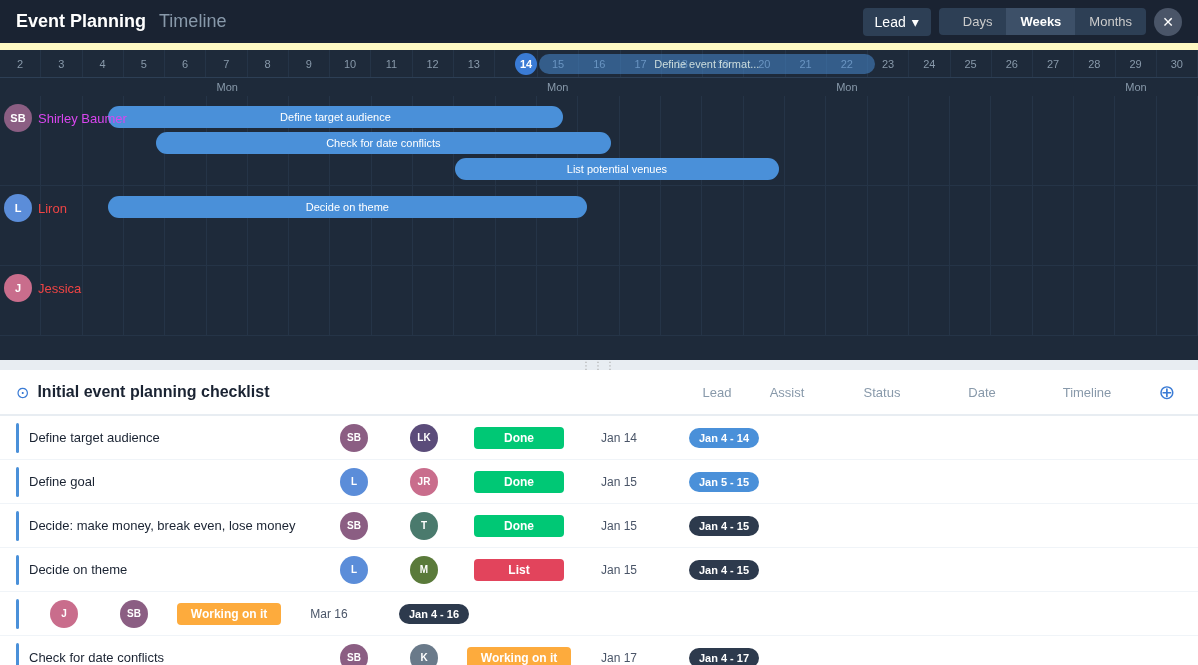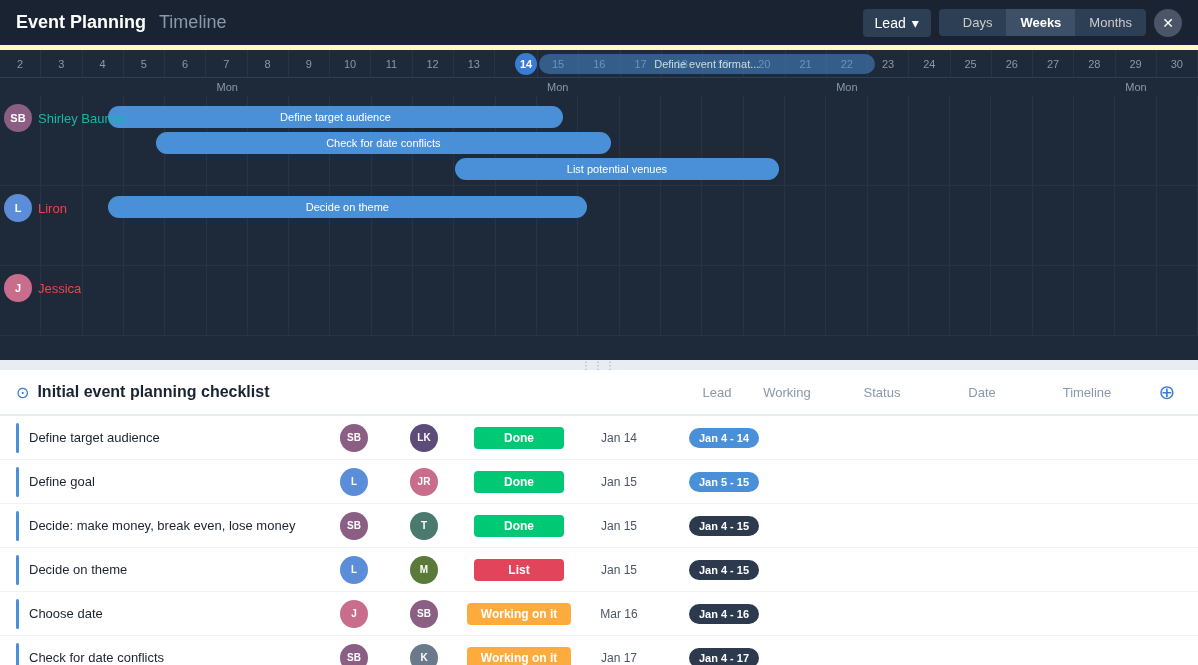--- a/index.html
+++ b/index.html
@@ -6,21 +6,21 @@
     body { font-family: -apple-system, BlinkMacSystemFont, 'Segoe UI', sans-serif; width: 1198px; height: 665px; overflow: hidden; background: #1e2a3a; }
 
     
     .app-header {
       background: #1a2332;
       display: flex;
       align-items: center;
       justify-content: space-between;
       padding: 0 16px;
       height: 50px;
-      border-bottom: 5px solid #fef9c3;
+      border-bottom: 7px solid #fef9c3;
     }
     .app-title { color: #fff; font-size: 18px; font-weight: 600; }
     .app-subtitle { color: #8899aa; font-size: 18px; font-weight: 400; margin-left: 8px; }
     .header-right { display: flex; align-items: center; gap: 8px; }
     .lead-dropdown {
       background: #2d3f55; color: #fff; border: none; border-radius: 4px;
       padding: 6px 12px; cursor: pointer; display: flex; align-items: center; gap: 6px; font-size: 14px;
     }
     .view-btns { display: flex; background: #2d3f55; border-radius: 4px; overflow: hidden; padding-left: 10px; }
     .view-btn {
@@ -234,21 +234,21 @@
         <div style="border-right: 1px solid rgb(37, 52, 71);"></div>
         <div style="border-right: 1px solid rgb(37, 52, 71);"></div>
         <div style="border-right: 1px solid rgb(37, 52, 71);"></div>
         <div style="border-right: 1px solid rgb(37, 52, 71);"></div>
       </div>
 
     <div id="person-rows-container" style="position:relative;z-index:1;">
         <div style="position: relative; display: flex; align-items: flex-start; border-bottom: 1px solid rgb(37, 52, 71); height: 90px;">
           <div style="position: absolute; left: 4px; top: 8px; display: flex; align-items: center; gap: 6px; z-index: 3;">
     <div style="width:28px;height:28px;border-radius:50%;background:#8b5e83;display:flex;align-items:center;justify-content:center;font-size:11px;font-weight:bold;color:#fff;">SB</div>
-    <span style="color:#14b8a6;font-size:13px;font-weight:500;">Shirley Baumer</span>
+    <span style="color:#d946ef;font-size:13px;font-weight:500;">Shirley Baumer</span>
   </div>
           <div style="position: absolute; top: 10px; left: calc(9%); width: calc(38%); height: 22px; border-radius: 11px; background: rgb(74, 144, 217); display: flex; align-items: center; justify-content: center; font-size: 11px; color: rgb(255, 255, 255); font-weight: 500; white-space: nowrap; overflow: hidden; padding: 0px 10px;">Define target audience</div>
           <div style="position: absolute; top: 36px; left: calc(13%); width: calc(38%); height: 22px; border-radius: 11px; background: rgb(74, 144, 217); display: flex; align-items: center; justify-content: center; font-size: 11px; color: rgb(255, 255, 255); font-weight: 500; white-space: nowrap; overflow: hidden; padding: 0px 10px;">Check for date conflicts</div>
           <div style="position: absolute; top: 62px; left: calc(38%); width: calc(27%); height: 22px; border-radius: 11px; background: rgb(74, 144, 217); display: flex; align-items: center; justify-content: center; font-size: 11px; color: rgb(255, 255, 255); font-weight: 500; white-space: nowrap; overflow: hidden; padding: 0px 10px;">List potential venues</div>
         </div>
         <div style="position: relative; display: flex; align-items: flex-start; border-bottom: 1px solid rgb(37, 52, 71); height: 80px;">
           <div style="position: absolute; left: 4px; top: 8px; display: flex; align-items: center; gap: 6px; z-index: 3;">
     <div style="width:28px;height:28px;border-radius:50%;background:#5b8dd9;display:flex;align-items:center;justify-content:center;font-size:11px;font-weight:bold;color:#fff;">L</div>
     <span style="color:#ef4444;font-size:13px;font-weight:500;">Liron</span>
   </div>
@@ -270,21 +270,21 @@
 
 <div class="table-section">
 
   <div class="table-header-row">
     <div style="display:flex;align-items:center;gap:8px;flex:1;">
       <span class="chevron-icon">⊙</span>
       <span class="section-title">Initial event planning checklist</span>
     </div>
     <div class="col-headers">
       <div class="col-header" style="width:70px;">Lead</div>
-      <div class="col-header" style="width:70px;">Working</div>
+      <div class="col-header" style="width:70px;">Assist</div>
       <div class="col-header" style="width:120px;">Status</div>
       <div class="col-header" style="width:80px;">Date</div>
       <div class="col-header" style="width:130px;">Timeline</div>
       <div class="add-col">
         <button class="add-btn">⊕</button>
       </div>
     </div>
   </div>
 
   <div id="task-rows">
@@ -355,21 +355,20 @@
           <div class="status-badge status-stuck">List</div>
         </div>
     <div class="task-date">Jan 15</div>
     <div class="task-timeline">
       <div class="timeline-badge tl-dark">Jan 4 - 15</div>
     </div>
     <div class="add-cell"></div>
   </div>
       <div class="task-row">
     <div class="row-accent accent-blue"></div>
-    <div class="task-name">Choose date</div>
     <div class="task-lead">
       <div class="mini-avatar" style="background:#c96d8c;">J</div>
     </div>
     <div class="task-assist">
           <div class="mini-avatar" style="background:#8b5e83;">SB</div>
         </div>
     <div class="task-status">
           <div class="status-badge status-working">Working on it</div>
         </div>
     <div class="task-date">Mar 16</div>

